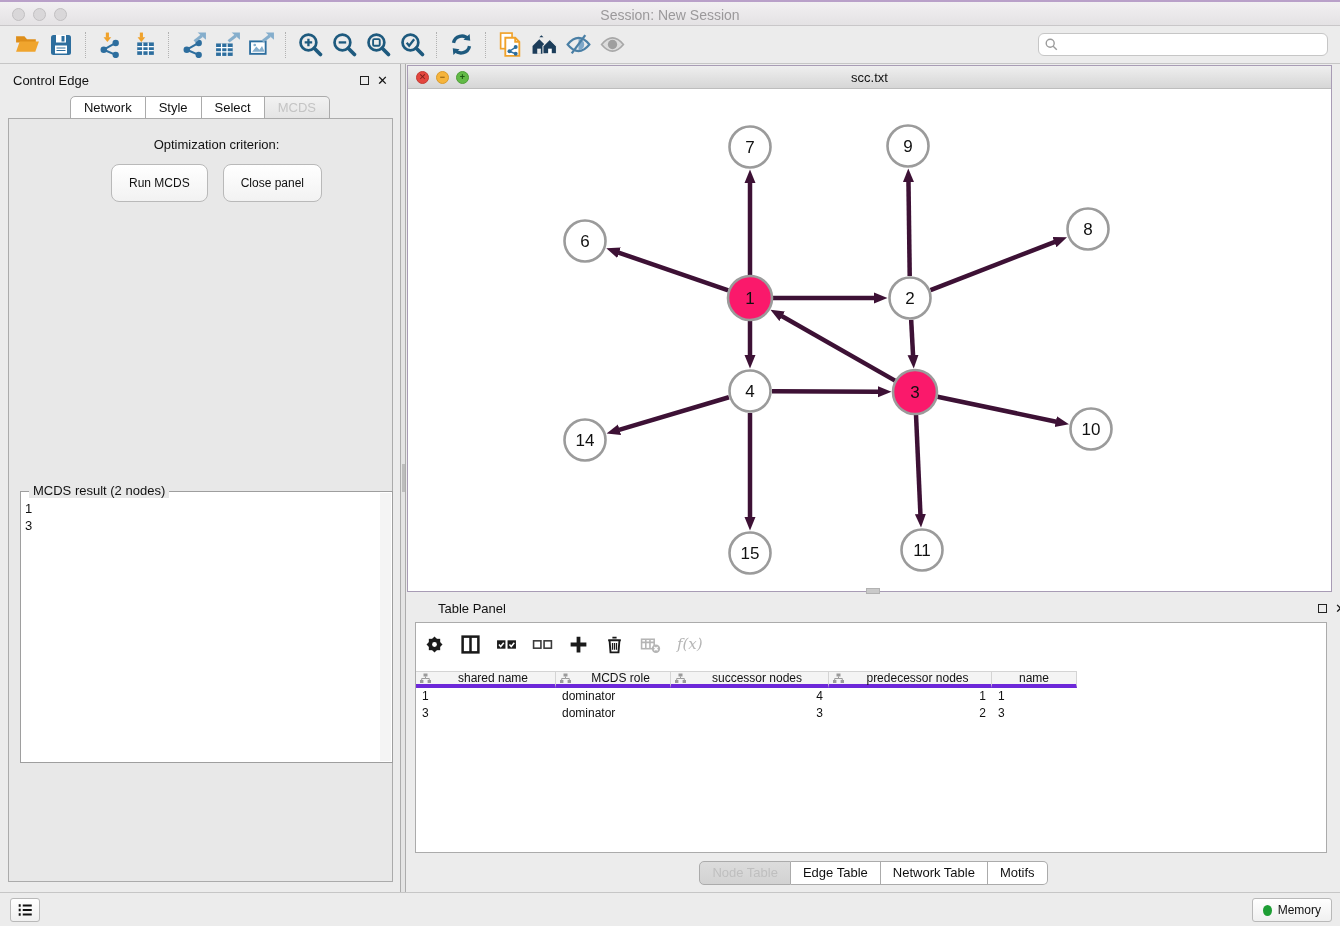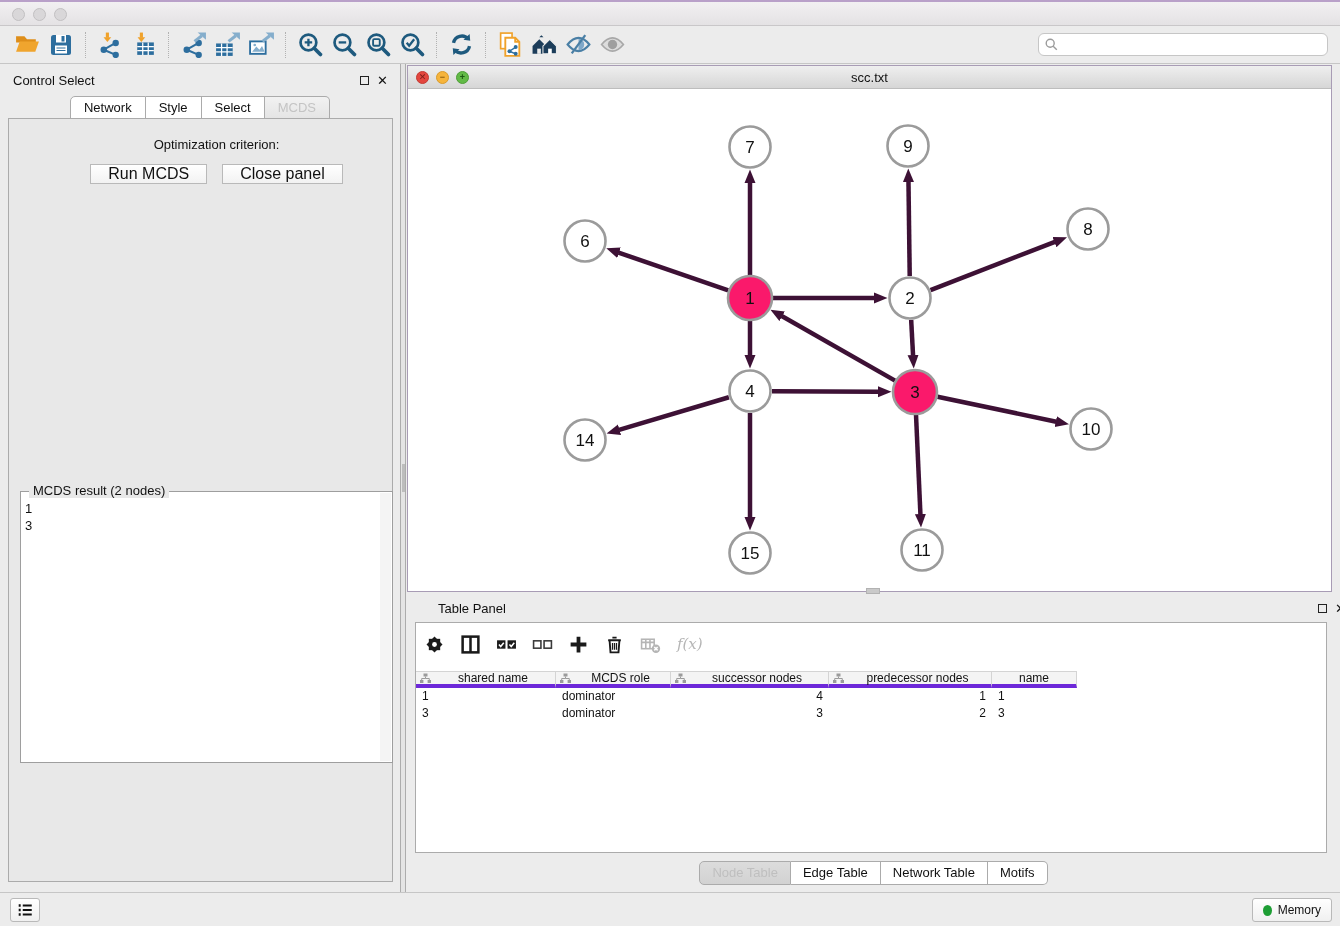--- a/index.html
+++ b/index.html
@@ -40,22 +40,22 @@
   .tabseg .tab.sel { background:linear-gradient(#F2F2F2,#E4E4E4); color:#C4C4C4; }
 
   .cp-pane { position:absolute; left:8px; top:118px; width:385px; height:764px; background:#E8E8E8; border:1px solid #ABABAB;padding-left:32px; }
   .opt-label { text-align:center; margin-top:18px; font-size:13px; color:#111; }
   .dropdown { position:relative; margin:9px auto 0; width:308px; height:22px; background:#fff; border:1px solid #B9B9B9; border-radius:4px;
     display:flex; align-items:center; padding-left:9px; font-size:13px; }
   .dd-stepper { position:absolute; right:6px; top:2px; display:flex; flex-direction:column; gap:2px; }
   .dd-up { width:0; height:0; border-left:4px solid transparent; border-right:4px solid transparent; border-bottom:5px solid #333; }
   .dd-dn { width:0; height:0; border-left:4px solid transparent; border-right:4px solid transparent; border-top:5px solid #333; }
   .btnrow { display:flex; justify-content:center; gap:15px; margin-top:12px; }
-  .mbtn { background:linear-gradient(#FFFFFF,#F2F2F2); border:1px solid #B9B9B9; border-radius:0; height:20px;
-    padding:0 17px; font-size:16px; color:#111; display:flex; align-items:center; }
+  .mbtn { background:linear-gradient(#FFFFFF,#F2F2F2); border:1px solid #B9B9B9; border-radius:8px; height:38px;
+    padding:0 17px; font-size:12px; color:#111; display:flex; align-items:center; }
 
   .result-box { position:absolute; left:11px; top:372px; width:373px; height:272px; border:1px solid #9E9E9E; background:#fff; }
   .result-legend { position:absolute; left:8px; top:-9px; background:#E8E8E8; padding:0 4px; font-size:13px; color:#111; }
   .result-text { position:absolute; left:4px; top:8px; right:14px; bottom:4px; font-size:13px; color:#111; white-space:pre-line; line-height:17px; }
   .result-scroll { position:absolute; right:1px; top:1px; width:11px; bottom:1px; background:#F4F4F4; }
 
   
   .vsplit { position:absolute; left:400px; top:64px; width:6px; height:828px; background:#E4E4E4; border-left:1px solid #ACACAC; border-right:1px solid #ACACAC; }
   .vsplit-handle { position:absolute; left:1px; top:400px; width:3px; height:16px; background:#BDBDBD; box-shadow:0 6px 0 #BDBDBD, 0 12px 0 #BDBDBD; }
 
@@ -102,20 +102,21 @@
 </style>
 </head>
 <body>
 
 <div class="titlebar">
   <div class="tl-dots">
     <div class="tl-dot"></div>
     <div class="tl-dot"></div>
     <div class="tl-dot"></div>
   </div>
+  <div class="tb-title">Session: New Session</div>
 </div>
 
 <div class="toolbar">
   <div id="main-toolbar-icons" style="display:flex;align-items:center;">
       <div class="tbtn">
         <svg width="27" height="27" viewBox="0 0 26 26">
           <path d="M2 5h8l2.5 3H21v3H2z" fill="#DE8E1A"></path>
           <path d="M2 20l3.5-10H24l-3.5 10z" fill="#F0A52E"></path>
         </svg>
       </div>
@@ -267,21 +268,21 @@
       <svg width="13" height="13" viewBox="0 0 13 13">
           <circle cx="5.2" cy="5.2" r="4" fill="none" stroke="#9B9B9B" stroke-width="1.4"></circle>
           <path d="M8.2 8.2l3.6 3.6" stroke="#9B9B9B" stroke-width="1.4"></path>
         </svg>
     </span>
     <input type="text" value="" style="">
   </div>
 </div>
 
 <div class="cp-header">
-  <span class="cp-title">Control Select</span>
+  <span class="cp-title">Control Edge</span>
   <span class="panel-icons">
     <span class="float-ic"></span>
     <span class="close-ic">✕</span>
   </span>
 </div>
 
 <div class="cp-tabs">
   <div class="tabseg">
     <div class="tab">Network</div>
     <div class="tab">Style</div>

